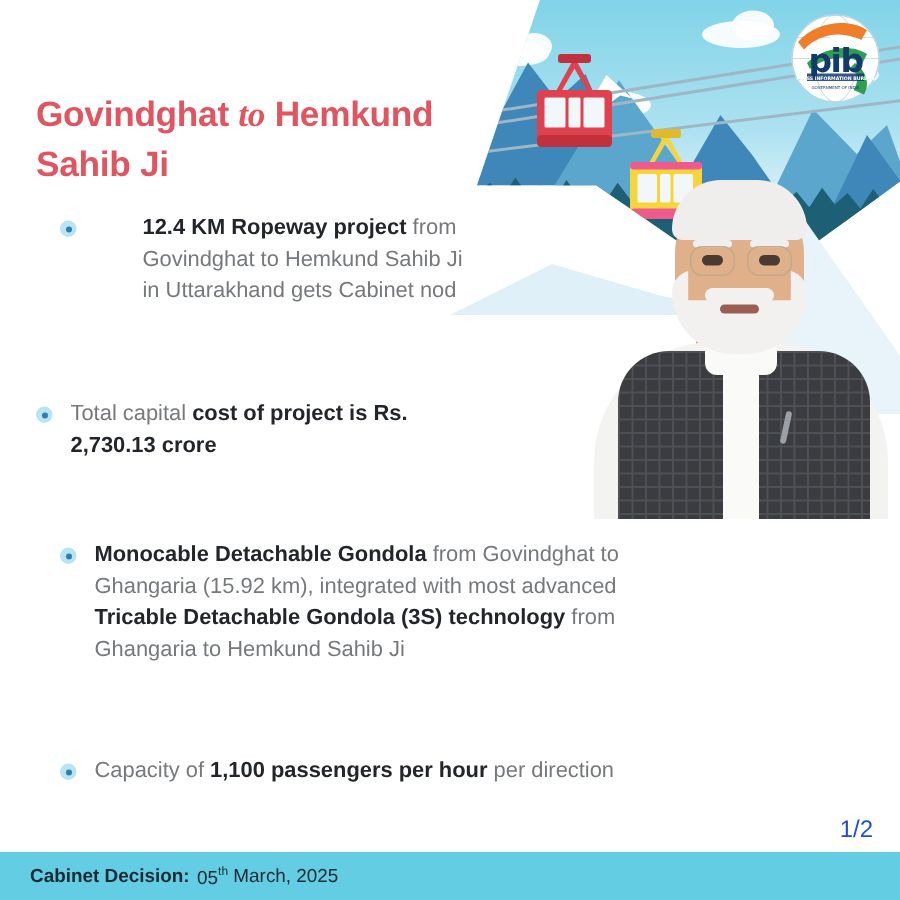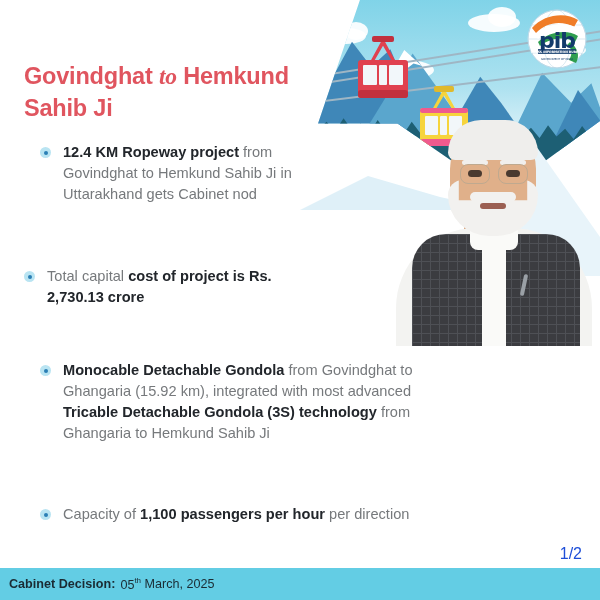--- a/index.html
+++ b/index.html
@@ -58,35 +58,35 @@
   .bullet-row { position:absolute; display:flex; align-items:flex-start; }
   .dot {
     flex:0 0 auto; width:11px; height:11px; border-radius:50%;
     background:#b9e4f2; margin-top:5px; margin-right:12px;
     display:flex; align-items:center; justify-content:center;
   }
   .dot i { display:block; width:4px; height:4px; border-radius:50%; background:#2b7fb5; }
   .btxt { color:#76797c; font-size:14.6px; line-height:1.45; }
   .btxt b { color:#22262b; font-weight:700; }
 
-  #b1 { left:40px; top:142px; width:280px; }
+  #b1 { left:40px; top:142px; width:280px;gap:32px; }
   #b2 { left:24px; top:266px; width:290px; }
   #b3 { left:40px; top:360px; width:420px; }
   #b4 { left:40px; top:504px; width:470px; }
 
   #pageno {
     position:absolute; right:18px; top:545px;
     color:#1d4ed8; font-size:16px; font-weight:400;
   }
 
   #footer {
     position:absolute; left:0; right:0; bottom:0; height:32px;
     background:#63cde4; display:flex; align-items:center;
   }
-  #footer .ftxt { margin-left:9px; font-size:12.6px; color:#1a2b33; }
+  #footer .ftxt { margin-left:20px; font-size:12.6px; color:#1a2b33; }
   #footer .ftxt b { font-weight:700; }
   #footer sup { font-size:8px; vertical-align:super; }
 </style>
 </head>
 <body>
 
 <div id="card">
 
   <div id="illus">
 

